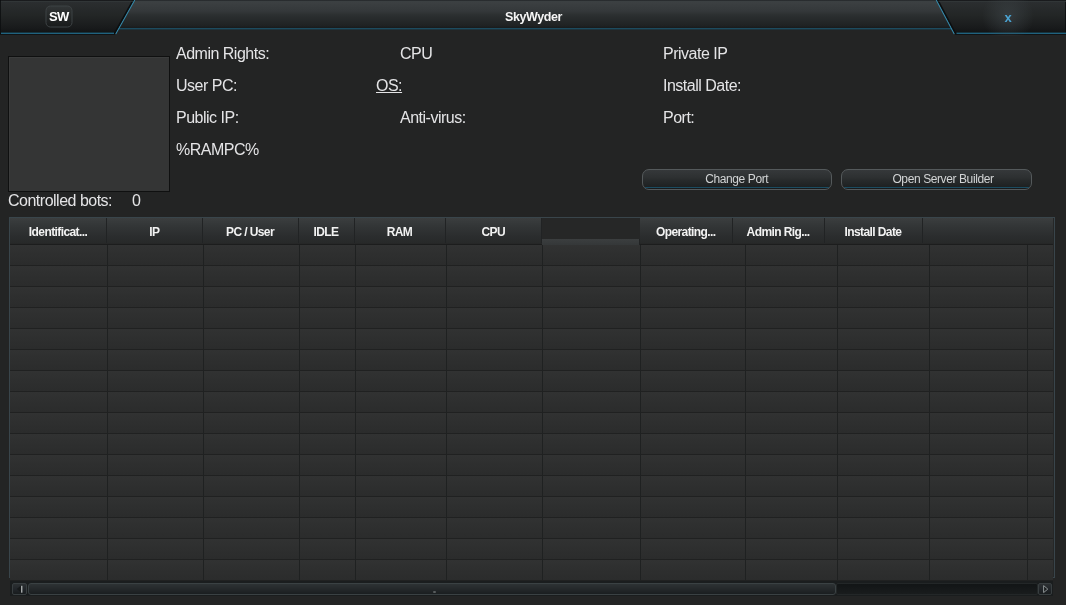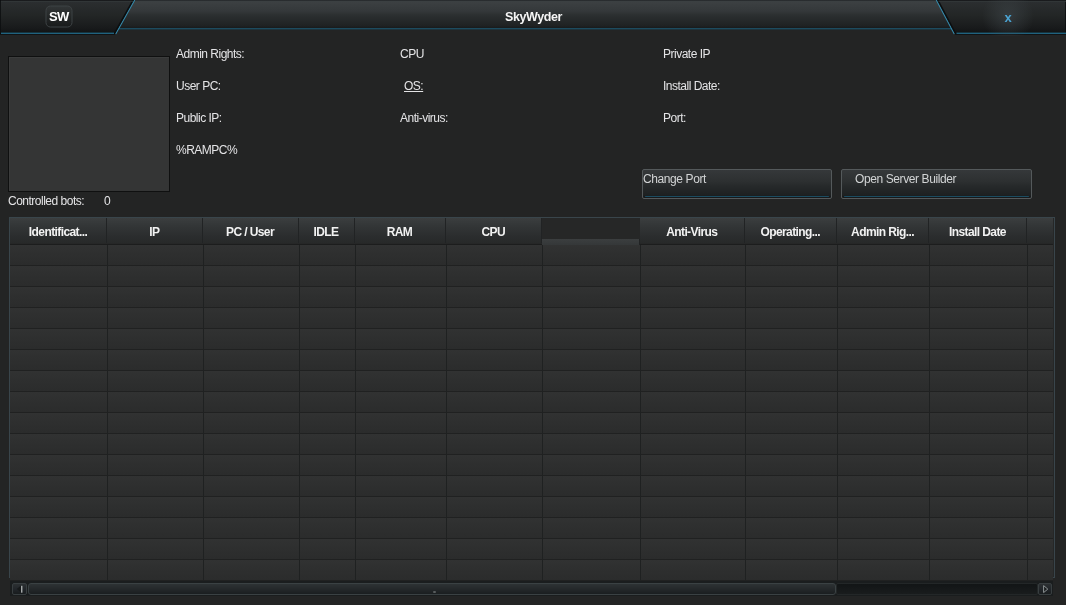--- a/index.html
+++ b/index.html
@@ -3,33 +3,33 @@
 <meta charset="utf-8">
 <style>
   html,body{margin:0;padding:0;}
   body{
     width:1066px;height:605px;position:relative;overflow:hidden;
     background:#232424;
     font-family:"Liberation Sans", sans-serif;
     -webkit-font-smoothing:antialiased;
   }
   .abs{position:absolute;}
-  .lbl{position:absolute;font-size:12px;line-height:14px;color:#e4e4e6;white-space:pre;letter-spacing:-0.5px;}
+  .lbl{position:absolute;font-size:16px;line-height:14px;color:#e4e4e6;white-space:pre;letter-spacing:-0.5px;}
   
   #picbox{
     left:8px;top:56px;width:160px;height:134px;
     background:#343535;border:1px solid #0f1010;
     box-shadow:inset 1px 1px 0 #3b3c3c;
   }
   
   .btn{
-    position:absolute;top:169px;height:30px;box-sizing:border-box;
-    border:1px solid #54595b;border-radius:2px;
+    position:absolute;top:169px;height:21px;box-sizing:border-box;
+    border:1px solid #54595b;border-radius:7px;
     background:linear-gradient(180deg,#35383a 0%,#2d3031 40%,#272a2b 55%,#1e2122 88%,#16181a 100%);
-    color:#d2d4d5;font-size:12px;line-height:19px;letter-spacing:-0.4px;
+    color:#d2d4d5;font-size:12px;line-height:19px;text-align:center;letter-spacing:-0.4px;
   }
   .btn::after{
     content:"";position:absolute;left:2px;right:2px;bottom:1.5px;height:1px;
     background:#1b4c61;border-radius:1px;
   }
   
   #table{
     left:9px;top:217px;width:1046px;height:361px;box-sizing:border-box;
     border:1.5px solid #39454b;
     background:#262727;
@@ -131,42 +131,41 @@
 </svg>
 
 <div id="picbox" class="abs"></div>
 
 <div class="lbl" style="left:176px;top:47px;">Admin Rights:</div>
 <div class="lbl" style="left:176px;top:79px;">User PC:</div>
 <div class="lbl" style="left:176px;top:111px;">Public IP:</div>
 <div class="lbl" style="left:176px;top:143px;">%RAMPC%</div>
 
 <div class="lbl" style="left:400px;top:47px;">CPU</div>
-<div class="lbl" style="left:404px;top:79px;text-decoration:underline;">OS:</div>
+<div class="lbl" style="left:376px;top:79px;text-decoration:underline;">OS:</div>
 <div class="lbl" style="left:400px;top:111px;">Anti-virus:</div>
 
 <div class="lbl" style="left:663px;top:47px;">Private IP</div>
 <div class="lbl" style="left:663px;top:79px;">Install Date:</div>
 <div class="lbl" style="left:663px;top:111px;">Port:</div>
 
 <div class="lbl" style="left:8px;top:193.5px;">Controlled bots:<span style="display:inline-block;width:20px;"></span>0</div>
 
 <div class="btn" style="left:642px;width:189.5px;">Change Port</div>
 <div class="btn" style="left:841px;width:191px;padding-left:13px;">Open Server Builder</div>
 
 <div id="table" class="abs">
   <div id="thead">
     <div class="th" style="width:97px;">Identificat...</div>
     <div class="th" style="width:95.5px;">IP</div>
     <div class="th" style="width:96px;">PC / User</div>
     <div class="th" style="width:56px;">IDLE</div>
     <div class="th" style="width:91px;">RAM</div>
     <div class="th" style="width:96.5px;">CPU</div>
     <div class="th" style="width:98px;margin-top:21px;">GPU</div>
-    <div class="th" style="width:104.5px;">Anti-Virus</div>
     <div class="th" style="width:92.5px;">Operating...</div>
     <div class="th" style="width:92px;">Admin Rig...</div>
     <div class="th" style="width:98px;">Install Date</div>
     <div class="th" style="width:26.5px;border-right:none;flex:1;">&nbsp;</div>
   </div>
   <div id="rows"></div>
   <div class="vsep" style="left:97px;"></div>
   <div class="vsep" style="left:192.5px;"></div>
   <div class="vsep" style="left:288.5px;"></div>
   <div class="vsep" style="left:344.5px;"></div>

